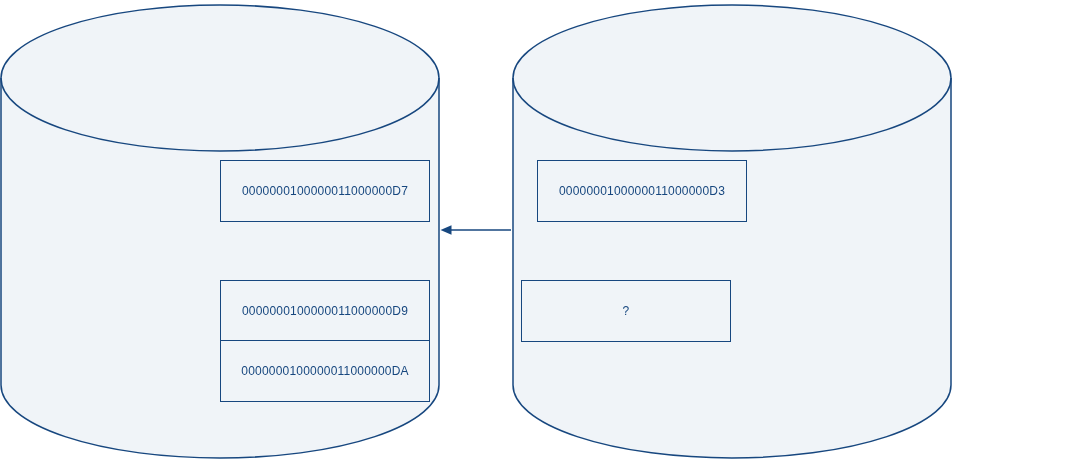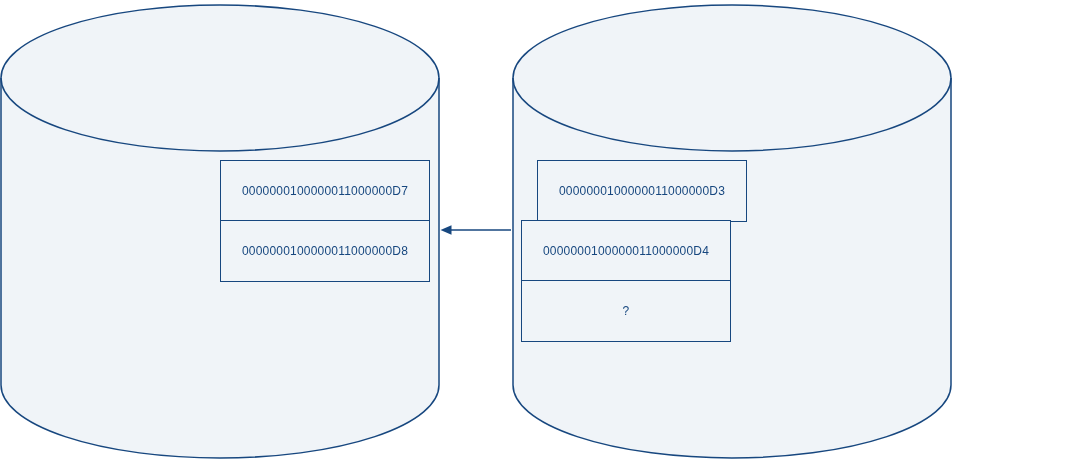--- a/index.html
+++ b/index.html
@@ -53,19 +53,19 @@
       <path class="shape-stroke" d="M513,78 V385 A219,73 0 0 0 951,385 V78"></path>
     </g>
 
     <g>
       <path class="arrow-line" d="M511,230 H451"></path>
       <polygon class="arrow-head" points="440.5,230 451.5,225.2 451.5,234.8"></polygon>
     </g>
   </svg>
 
   <div class="cell" style="left:220px;top:160px">0000000100000011000000D7</div>
-  <div class="cell" style="left:220px;top:220px">0000000100000011000000D8</div>
+  <div class="cell" style="left:220px;top:280px">0000000100000011000000D9</div>
+  <div class="cell" style="left:220px;top:340px">0000000100000011000000DA</div>
 
   <div class="cell" style="left:537px;top:160px">0000000100000011000000D3</div>
-  <div class="cell" style="left:521px;top:220px">0000000100000011000000D4</div>
   <div class="cell" style="left:521px;top:280px">?</div>
 
 </div>
 
 </body></html>

